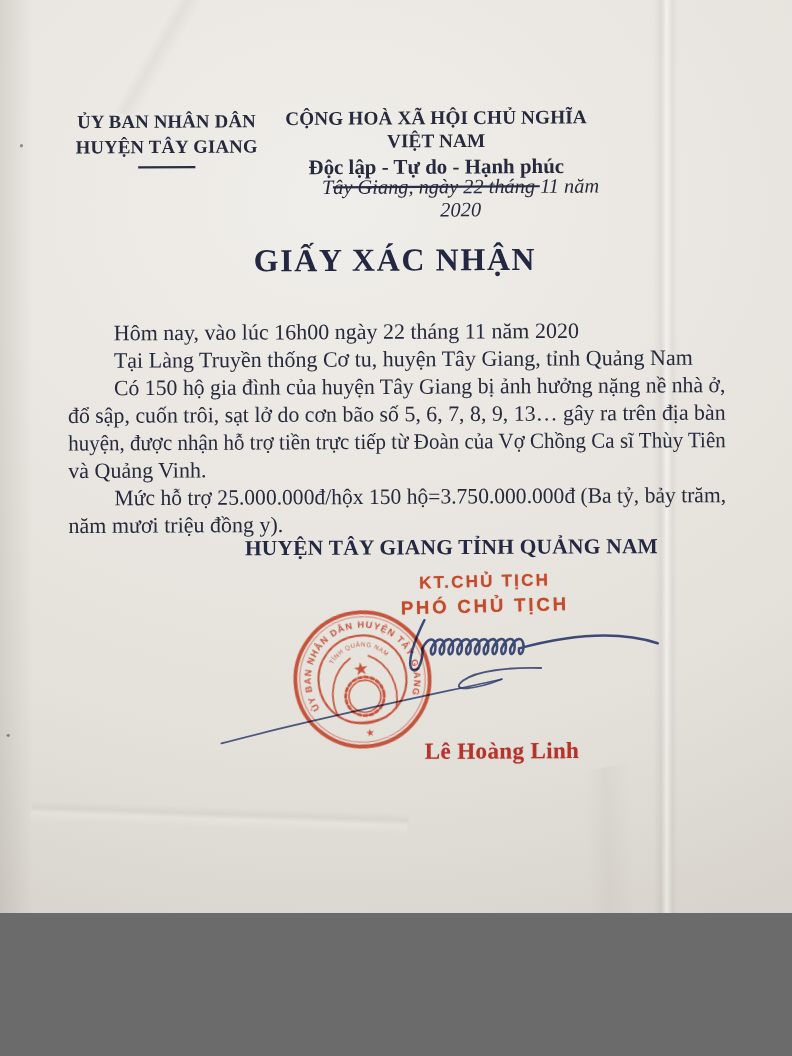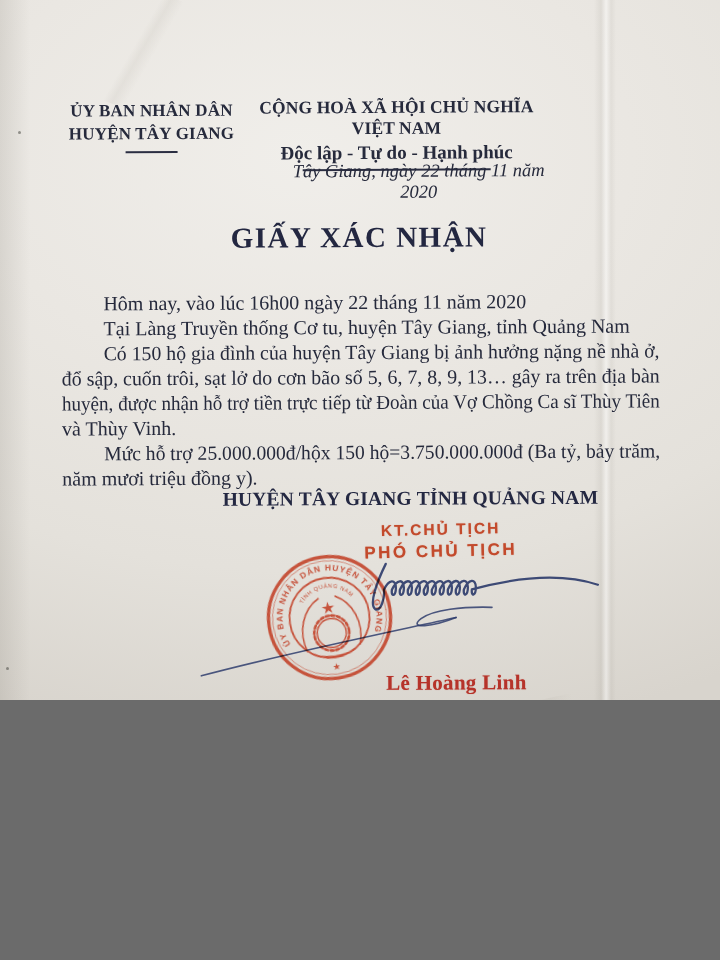--- a/index.html
+++ b/index.html
@@ -1,17 +1,17 @@
 <!DOCTYPE html>
 <html><head>
 <meta charset="utf-8">
 <style>
   html,body { margin:0; padding:0; background:#6b6b6b; }
   .photo {
-    position:relative; width:720px; height:700px; overflow:hidden;
+    position:relative; width:720px; height:830px; overflow:hidden;
     background:
       radial-gradient(120% 85% at 42% 22%, #f0eeea 0%, #eae7e2 38%, #e4e1db 70%, #d8d4cd 100%);
     font-family:"Liberation Serif","DejaVu Serif",serif;
     color:#262a3c;
   }
   .content { position:absolute; inset:0; transform:rotate(-0.3deg); transform-origin:360px 420px; }
 
   
   .fold-v { position:absolute; top:0; bottom:0; left:594px; width:22px; pointer-events:none;
     background:linear-gradient(90deg, rgba(120,115,105,0) 0%, rgba(120,115,105,.10) 32%, rgba(255,255,255,.42) 55%, rgba(120,115,105,.08) 78%, rgba(120,115,105,0) 100%); }
@@ -91,21 +91,21 @@
     <div class="dateline">Tây Giang, ngày 22 tháng 11 năm 2020</div>
 
     <div class="title">GIẤY XÁC NHẬN</div>
 
     <div class="body">
       <div class="line indent"><span>Hôm nay, vào lúc 16h00 ngày 22 tháng 11 năm 2020</span></div>
       <div class="line indent"><span>Tại Làng Truyền thống Cơ tu, huyện Tây Giang, tỉnh Quảng Nam</span></div>
       <div class="line indent"><span style="transform: scaleX(0.987981);">Có 150 hộ gia đình của huyện Tây Giang bị ảnh hưởng nặng nề nhà ở,</span></div>
       <div class="line"><span style="transform: scaleX(0.993824);">đổ sập, cuốn trôi, sạt lở do cơn bão số 5, 6, 7, 8, 9, 13… gây ra trên địa bàn</span></div>
       <div class="line"><span style="transform: scaleX(0.954728);">huyện, được nhận hỗ trợ tiền trực tiếp từ Đoàn của Vợ Chồng Ca sĩ Thùy Tiên</span></div>
-      <div class="line"><span>và Thùy Vinh.</span></div>
+      <div class="line"><span>và Quảng Vinh.</span></div>
       <div class="line indent"><span style="transform: scaleX(0.980225);">Mức hỗ trợ 25.000.000đ/hộx 150 hộ=3.750.000.000đ (Ba tỷ, bảy trăm,</span></div>
       <div class="line"><span>năm mươi triệu đồng y).</span></div>
     </div>
 
     <div class="sign-org">HUYỆN TÂY GIANG TỈNH QUẢNG NAM</div>
 
     <div class="kt kt1">KT.CHỦ TỊCH</div>
     <div class="kt kt2">PHÓ CHỦ TỊCH</div>
 
     <svg class="stamp" width="165" height="165" viewBox="0 0 165 165">

